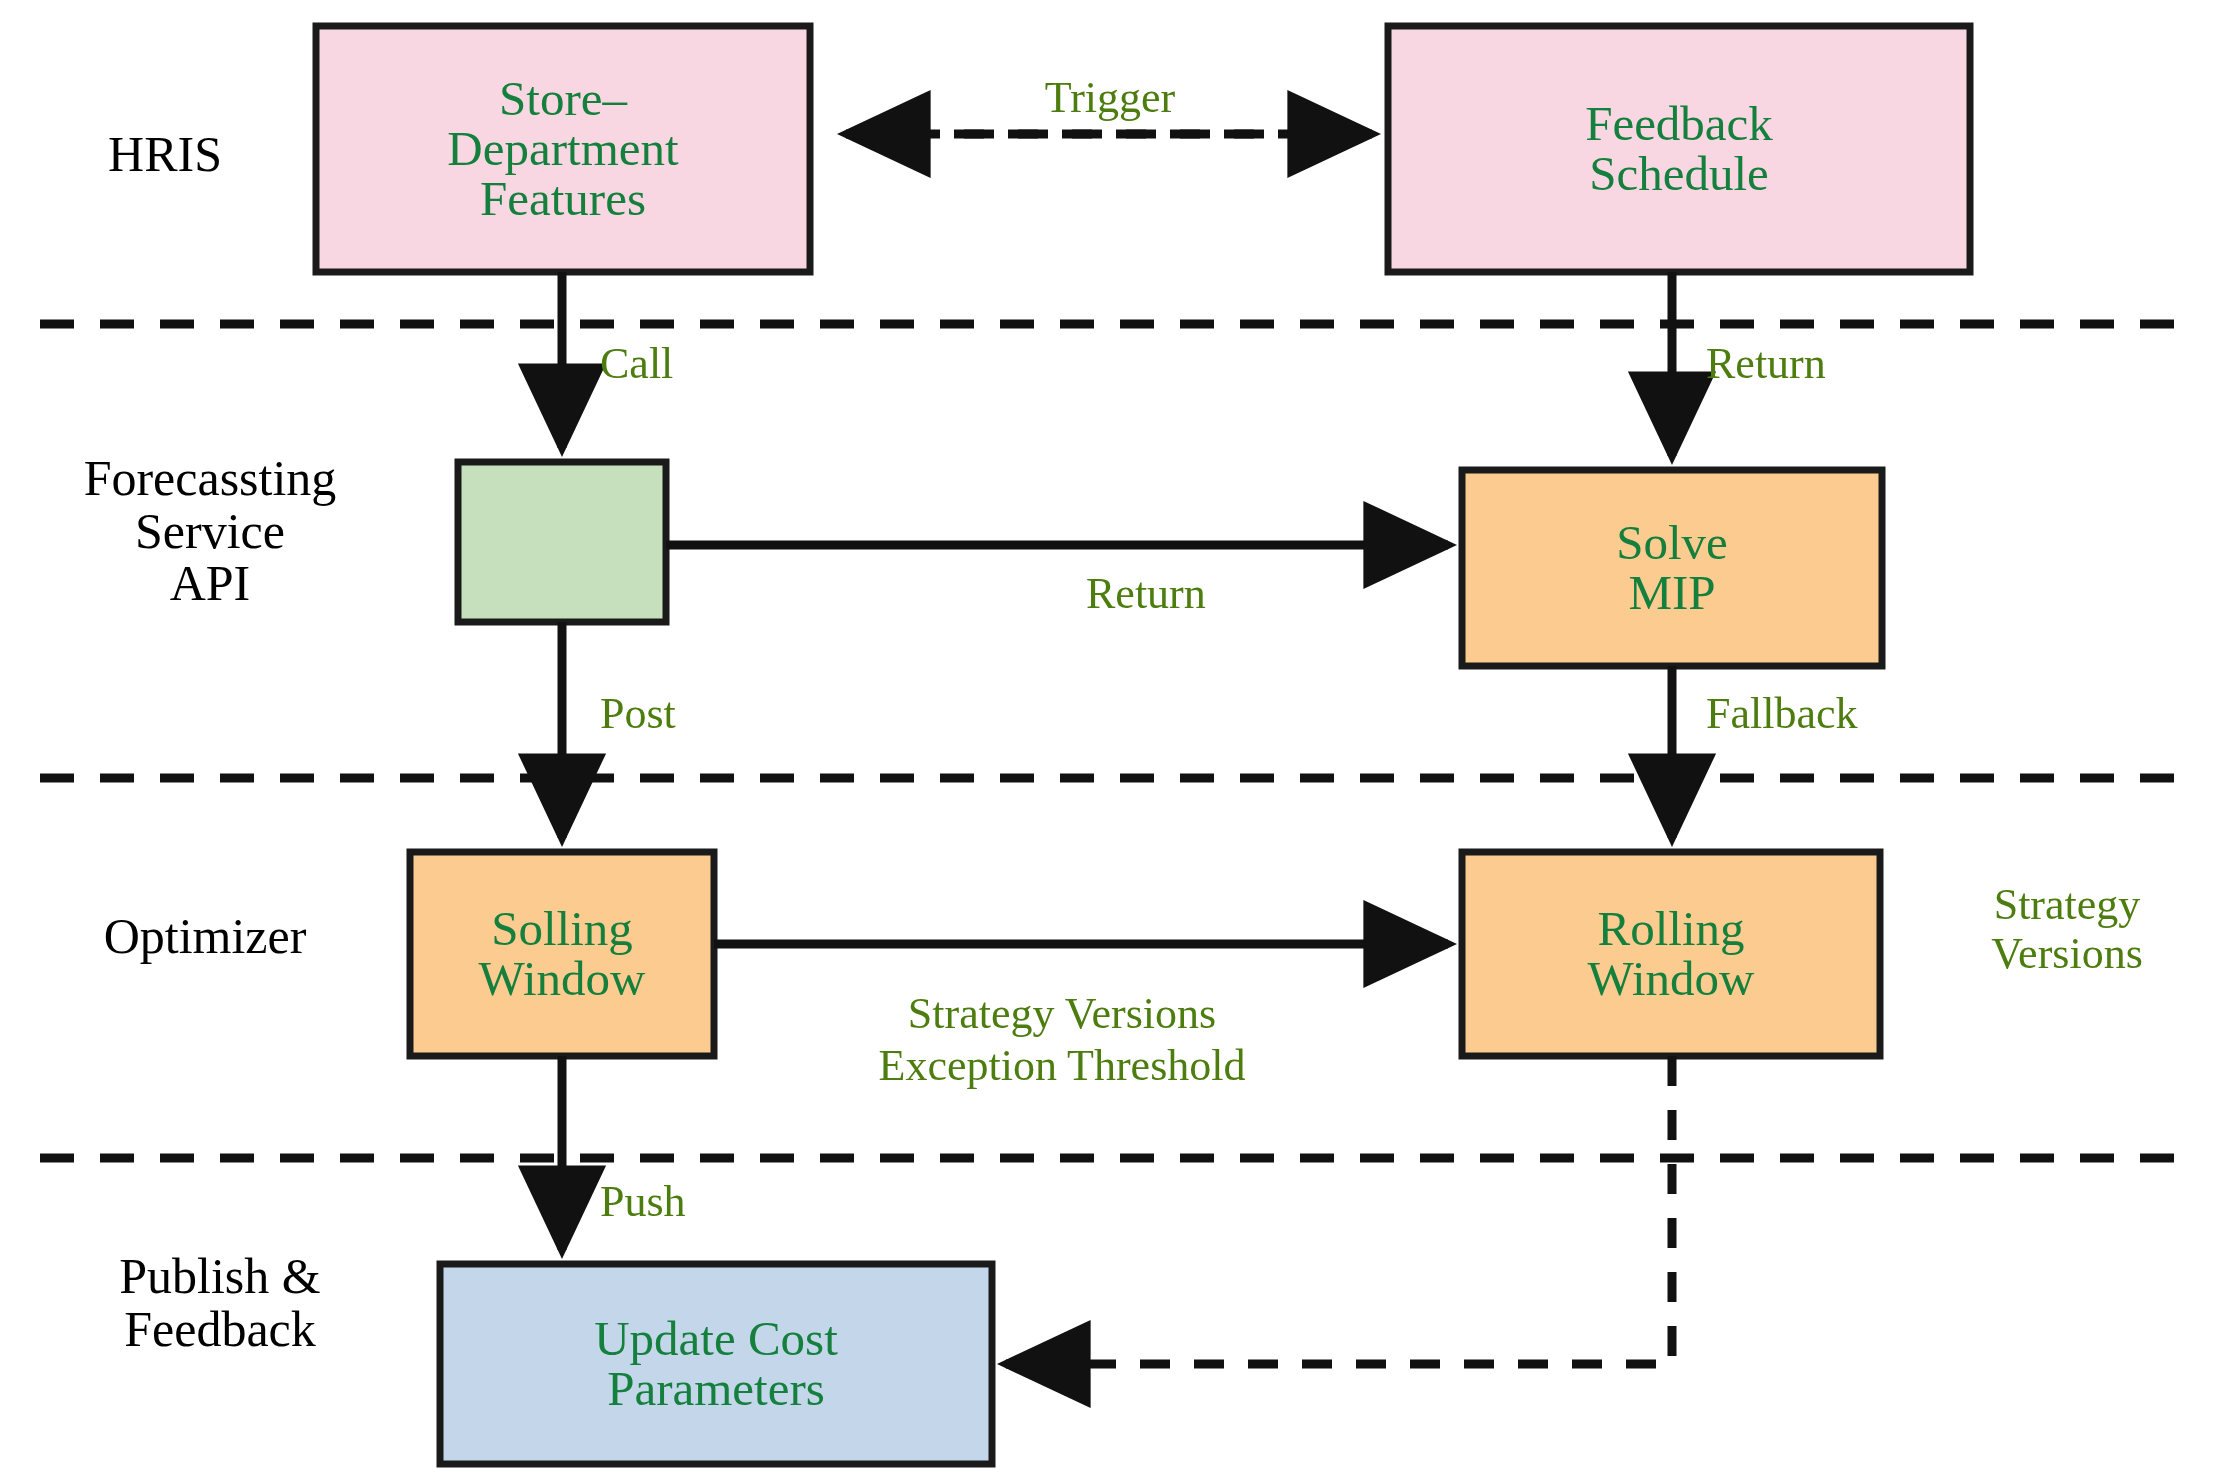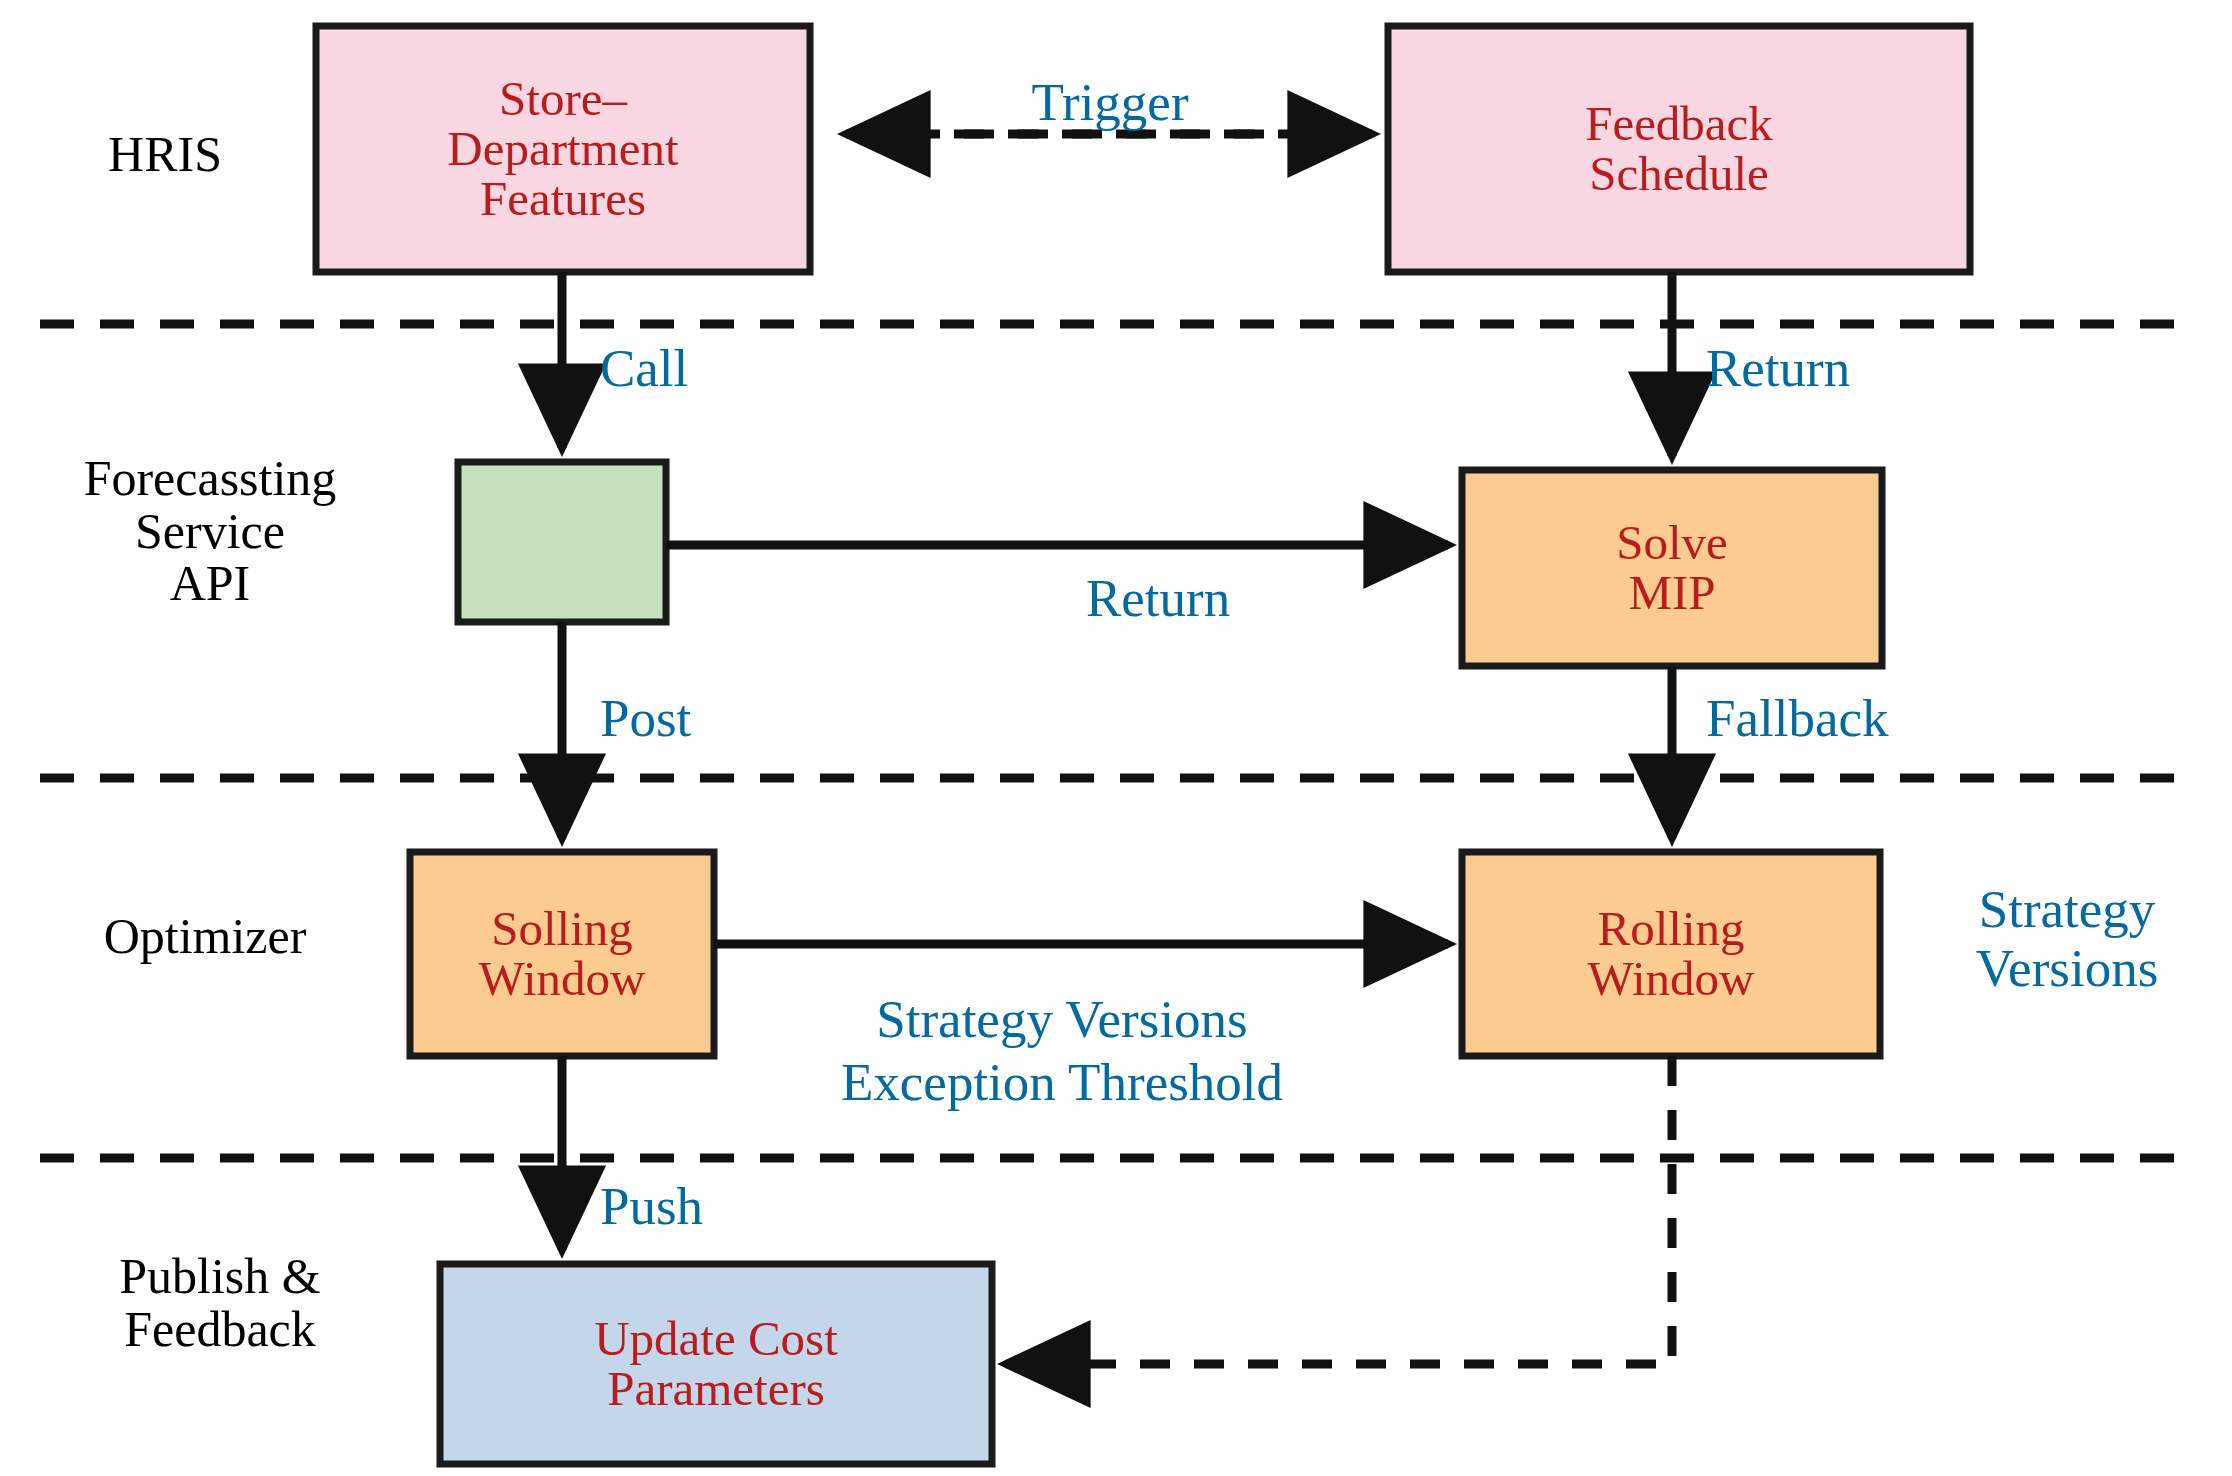--- a/index.html
+++ b/index.html
@@ -2,31 +2,31 @@
 <html><head>
 <meta charset="utf-8">
 <style>
   html,body{margin:0;padding:0;background:#ffffff;}
   body{width:2232px;height:1476px;overflow:hidden;font-family:"Liberation Serif",serif;}
   #stage{position:relative;width:2232px;height:1476px;background:#fff;}
   svg.canvas{position:absolute;left:0;top:0;width:2232px;height:1476px;}
 
   .node-label{
     position:absolute;display:flex;align-items:center;justify-content:center;
-    text-align:center;line-height:1.02;color:#b91c1c;
+    text-align:center;line-height:1.02;color:#15803d;
     font-family:"Liberation Serif",serif;font-size:49px;
     pointer-events:none;white-space:pre-line;
   }
   .swim-label{
     position:absolute;text-align:center;line-height:1.05;color:#000;
     font-family:"Liberation Serif",serif;font-size:50px;white-space:pre-line;
   }
   .edge-label{
-    position:absolute;color:#0369a1;font-family:"Liberation Serif",serif;
-    font-size:53px;line-height:1.08;white-space:pre-line;
+    position:absolute;color:#4d7c0f;font-family:"Liberation Serif",serif;
+    font-size:44px;line-height:1.08;white-space:pre-line;
   }
   .math{font-family:"Liberation Serif",serif;font-style:italic;font-weight:bold;font-size:50px;}
 </style>
 </head>
 <body>
 
 <div id="stage">
 
   <svg class="canvas" viewBox="0 0 2232 1476">
     <defs>

